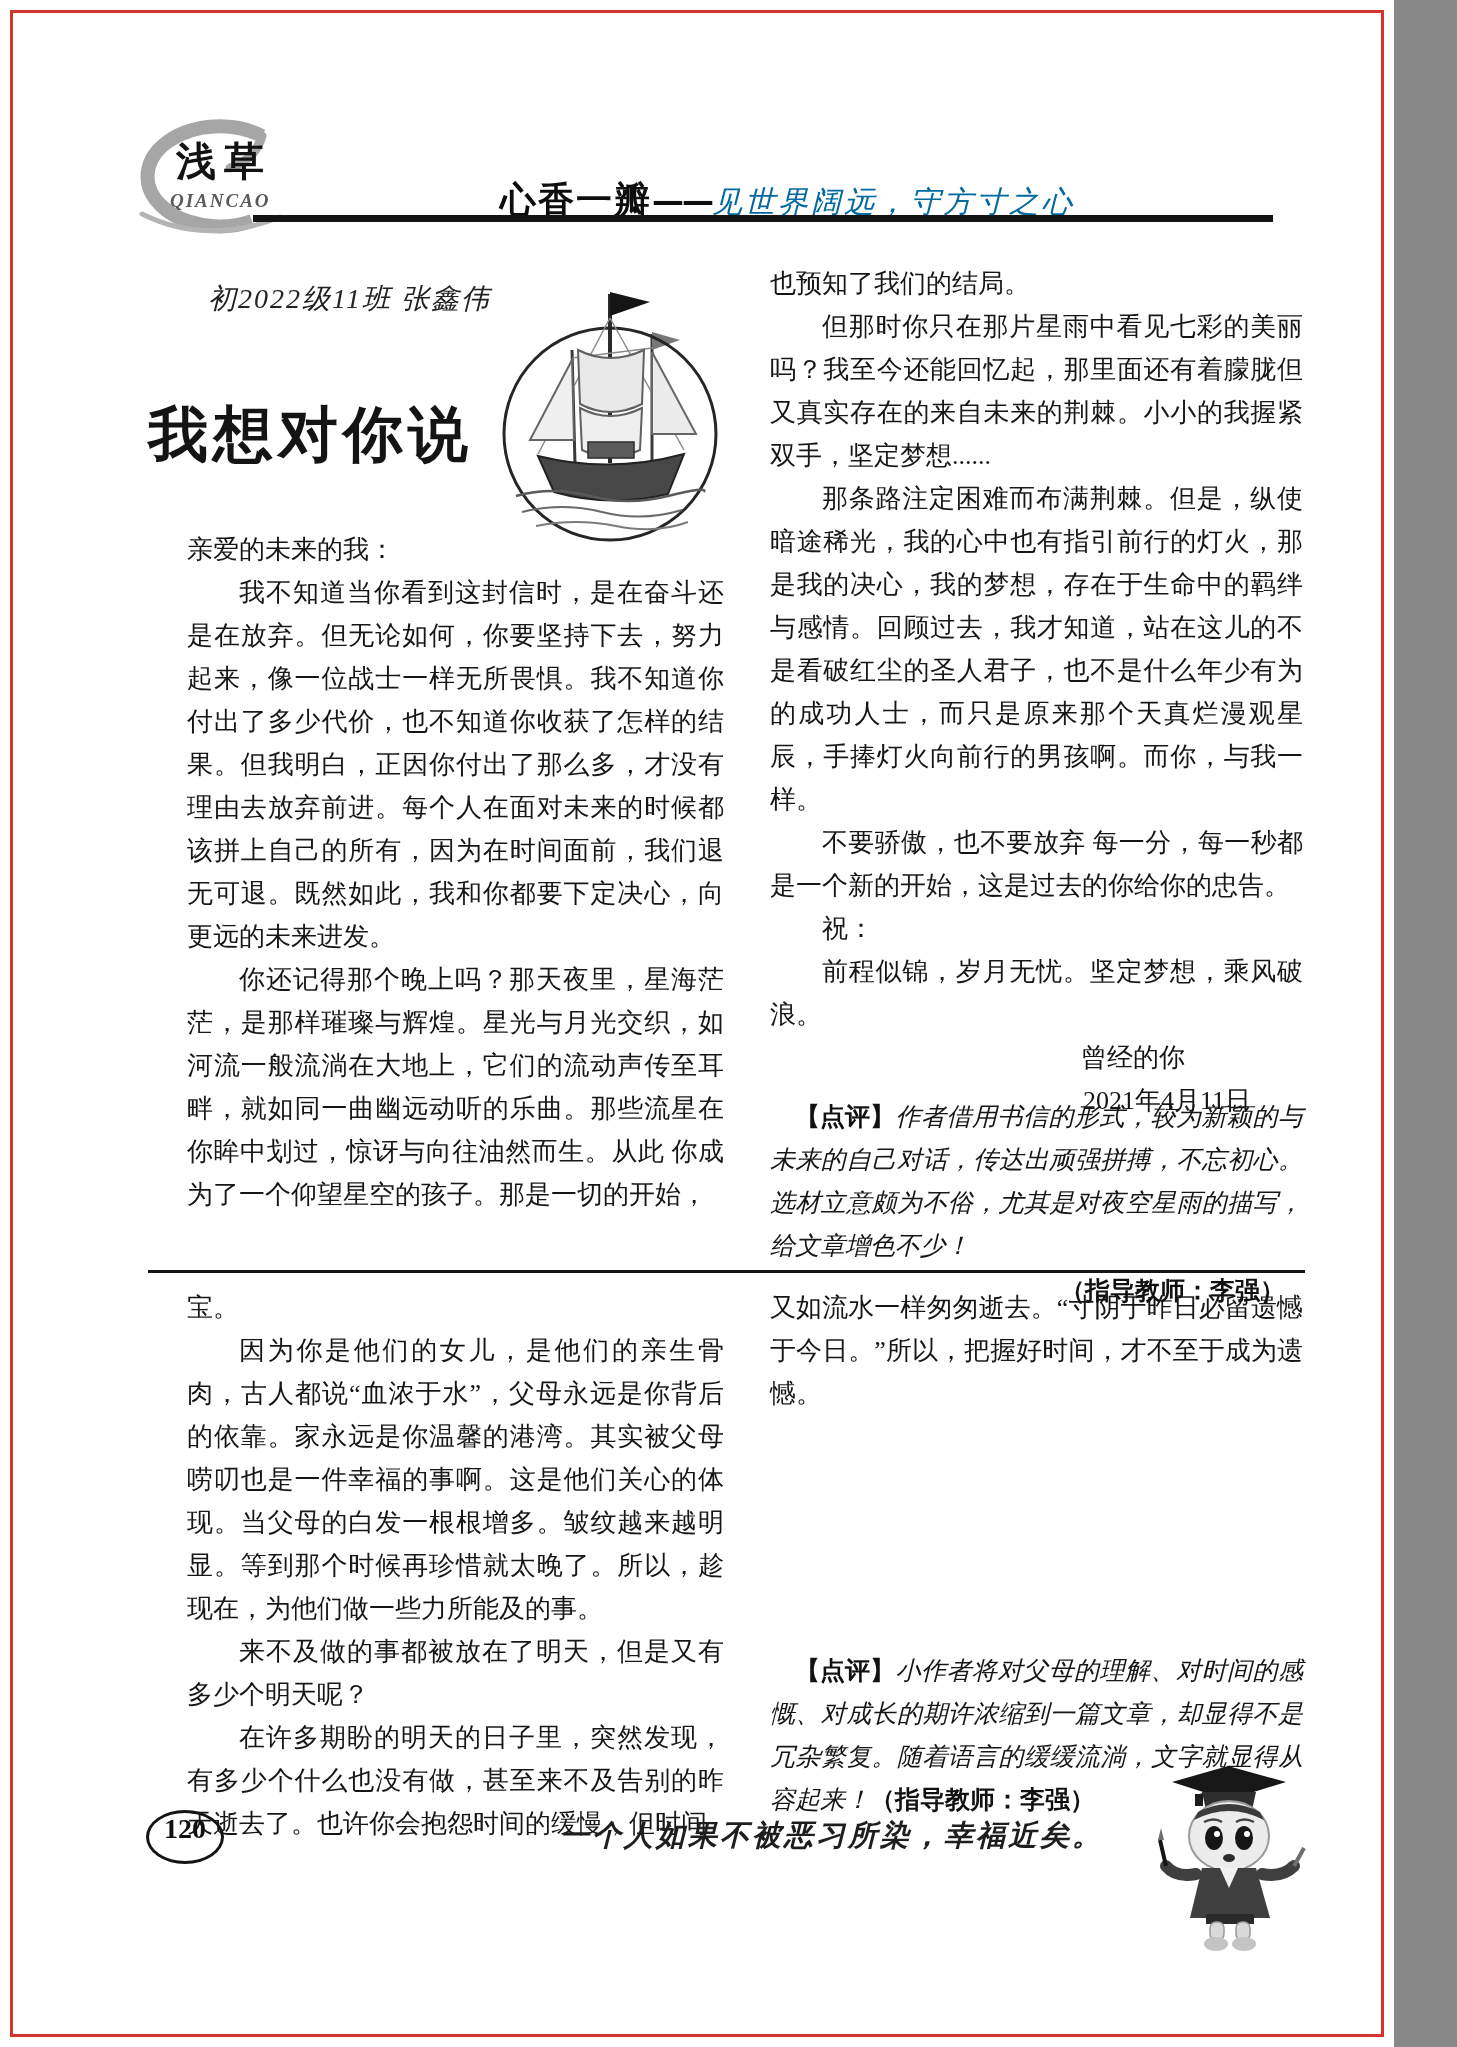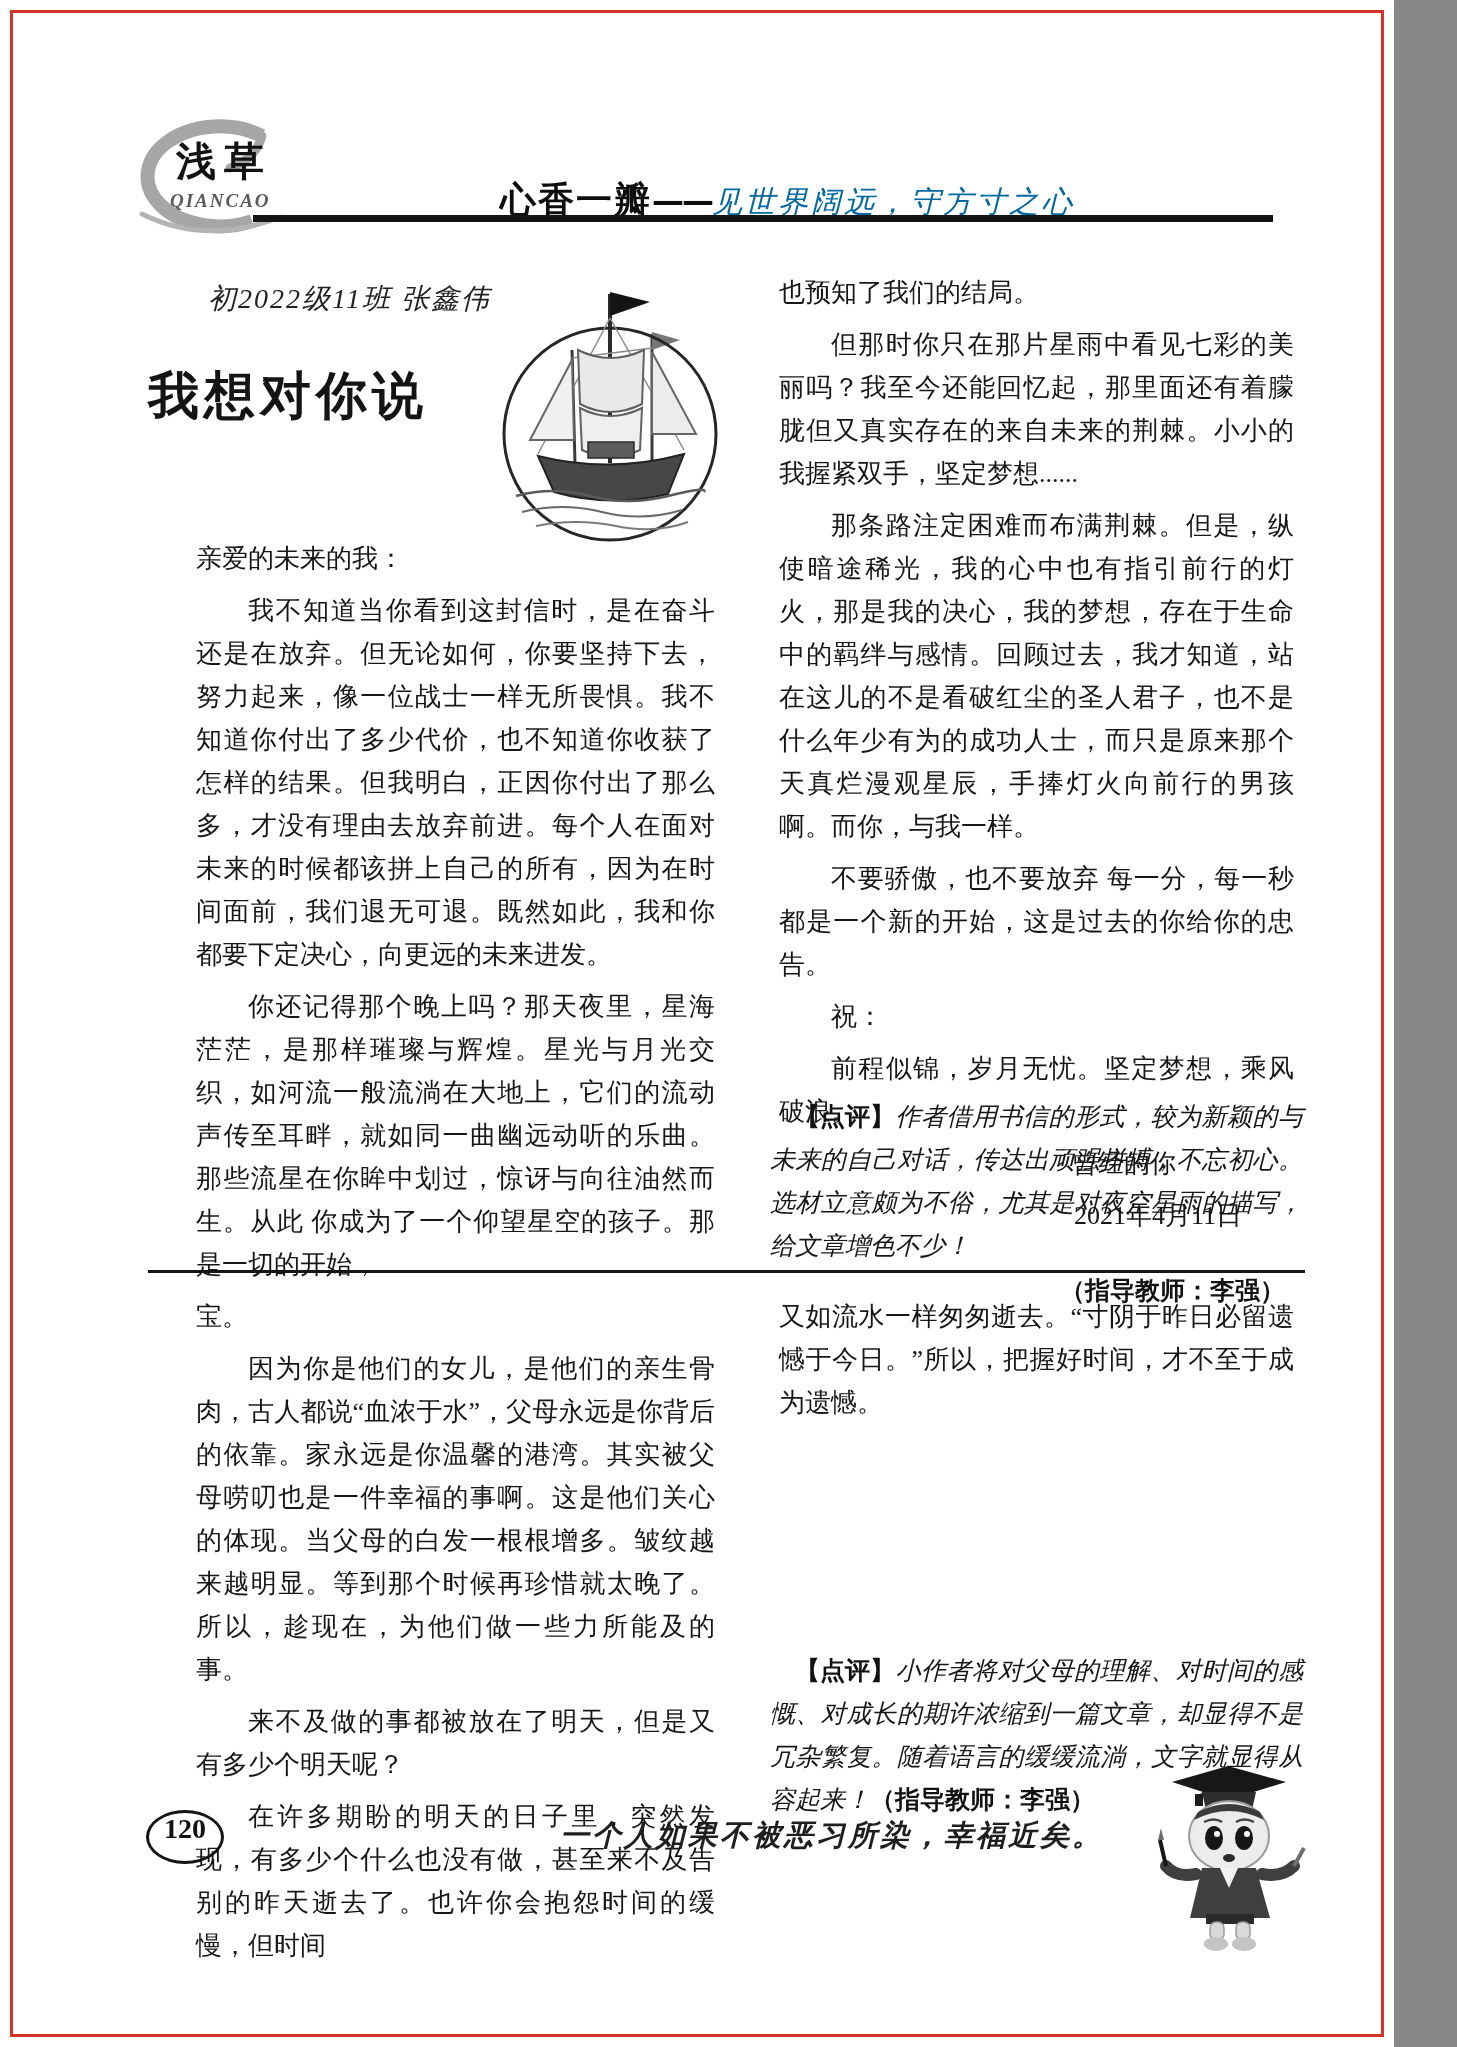--- a/index.html
+++ b/index.html
@@ -45,28 +45,28 @@
   .header-rule{
     position:absolute;left:253px;top:215px;width:1020px;height:7px;background:#141414;
   }
   
   .byline{
     position:absolute;left:208px;top:280px;
     font-size:28px;letter-spacing:2px;color:#222;font-style:italic;
   }
   .ship{position:absolute;left:492px;top:258px;width:236px;height:300px;}
   .article-title{
-    position:absolute;left:148px;top:362px;
+    position:absolute;left:148px;top:395px;
     font-family:Liberation Sans, sans-serif;
-    font-weight:bold;font-size:51px;letter-spacing:5px;color:#141414;white-space:nowrap;
+    font-weight:bold;font-size:60px;letter-spacing:5px;color:#141414;white-space:nowrap;
     z-index:3;
   }
   
   .col{position:absolute;width:537px;}
-  .col p{margin:9px;}
+  .col p{margin:0;}
   .body{
     font-size:26px;line-height:43px;text-align:justify;color:#161616;
     text-justify:inter-ideograph;
   }
   .ind{text-indent:2em;}
   .sig{text-align:right;padding-right:118px;}
   .date{text-align:right;padding-right:52px;}
   
   .comment{position:absolute;width:533px;margin-top:27px;}
   .cbody{

